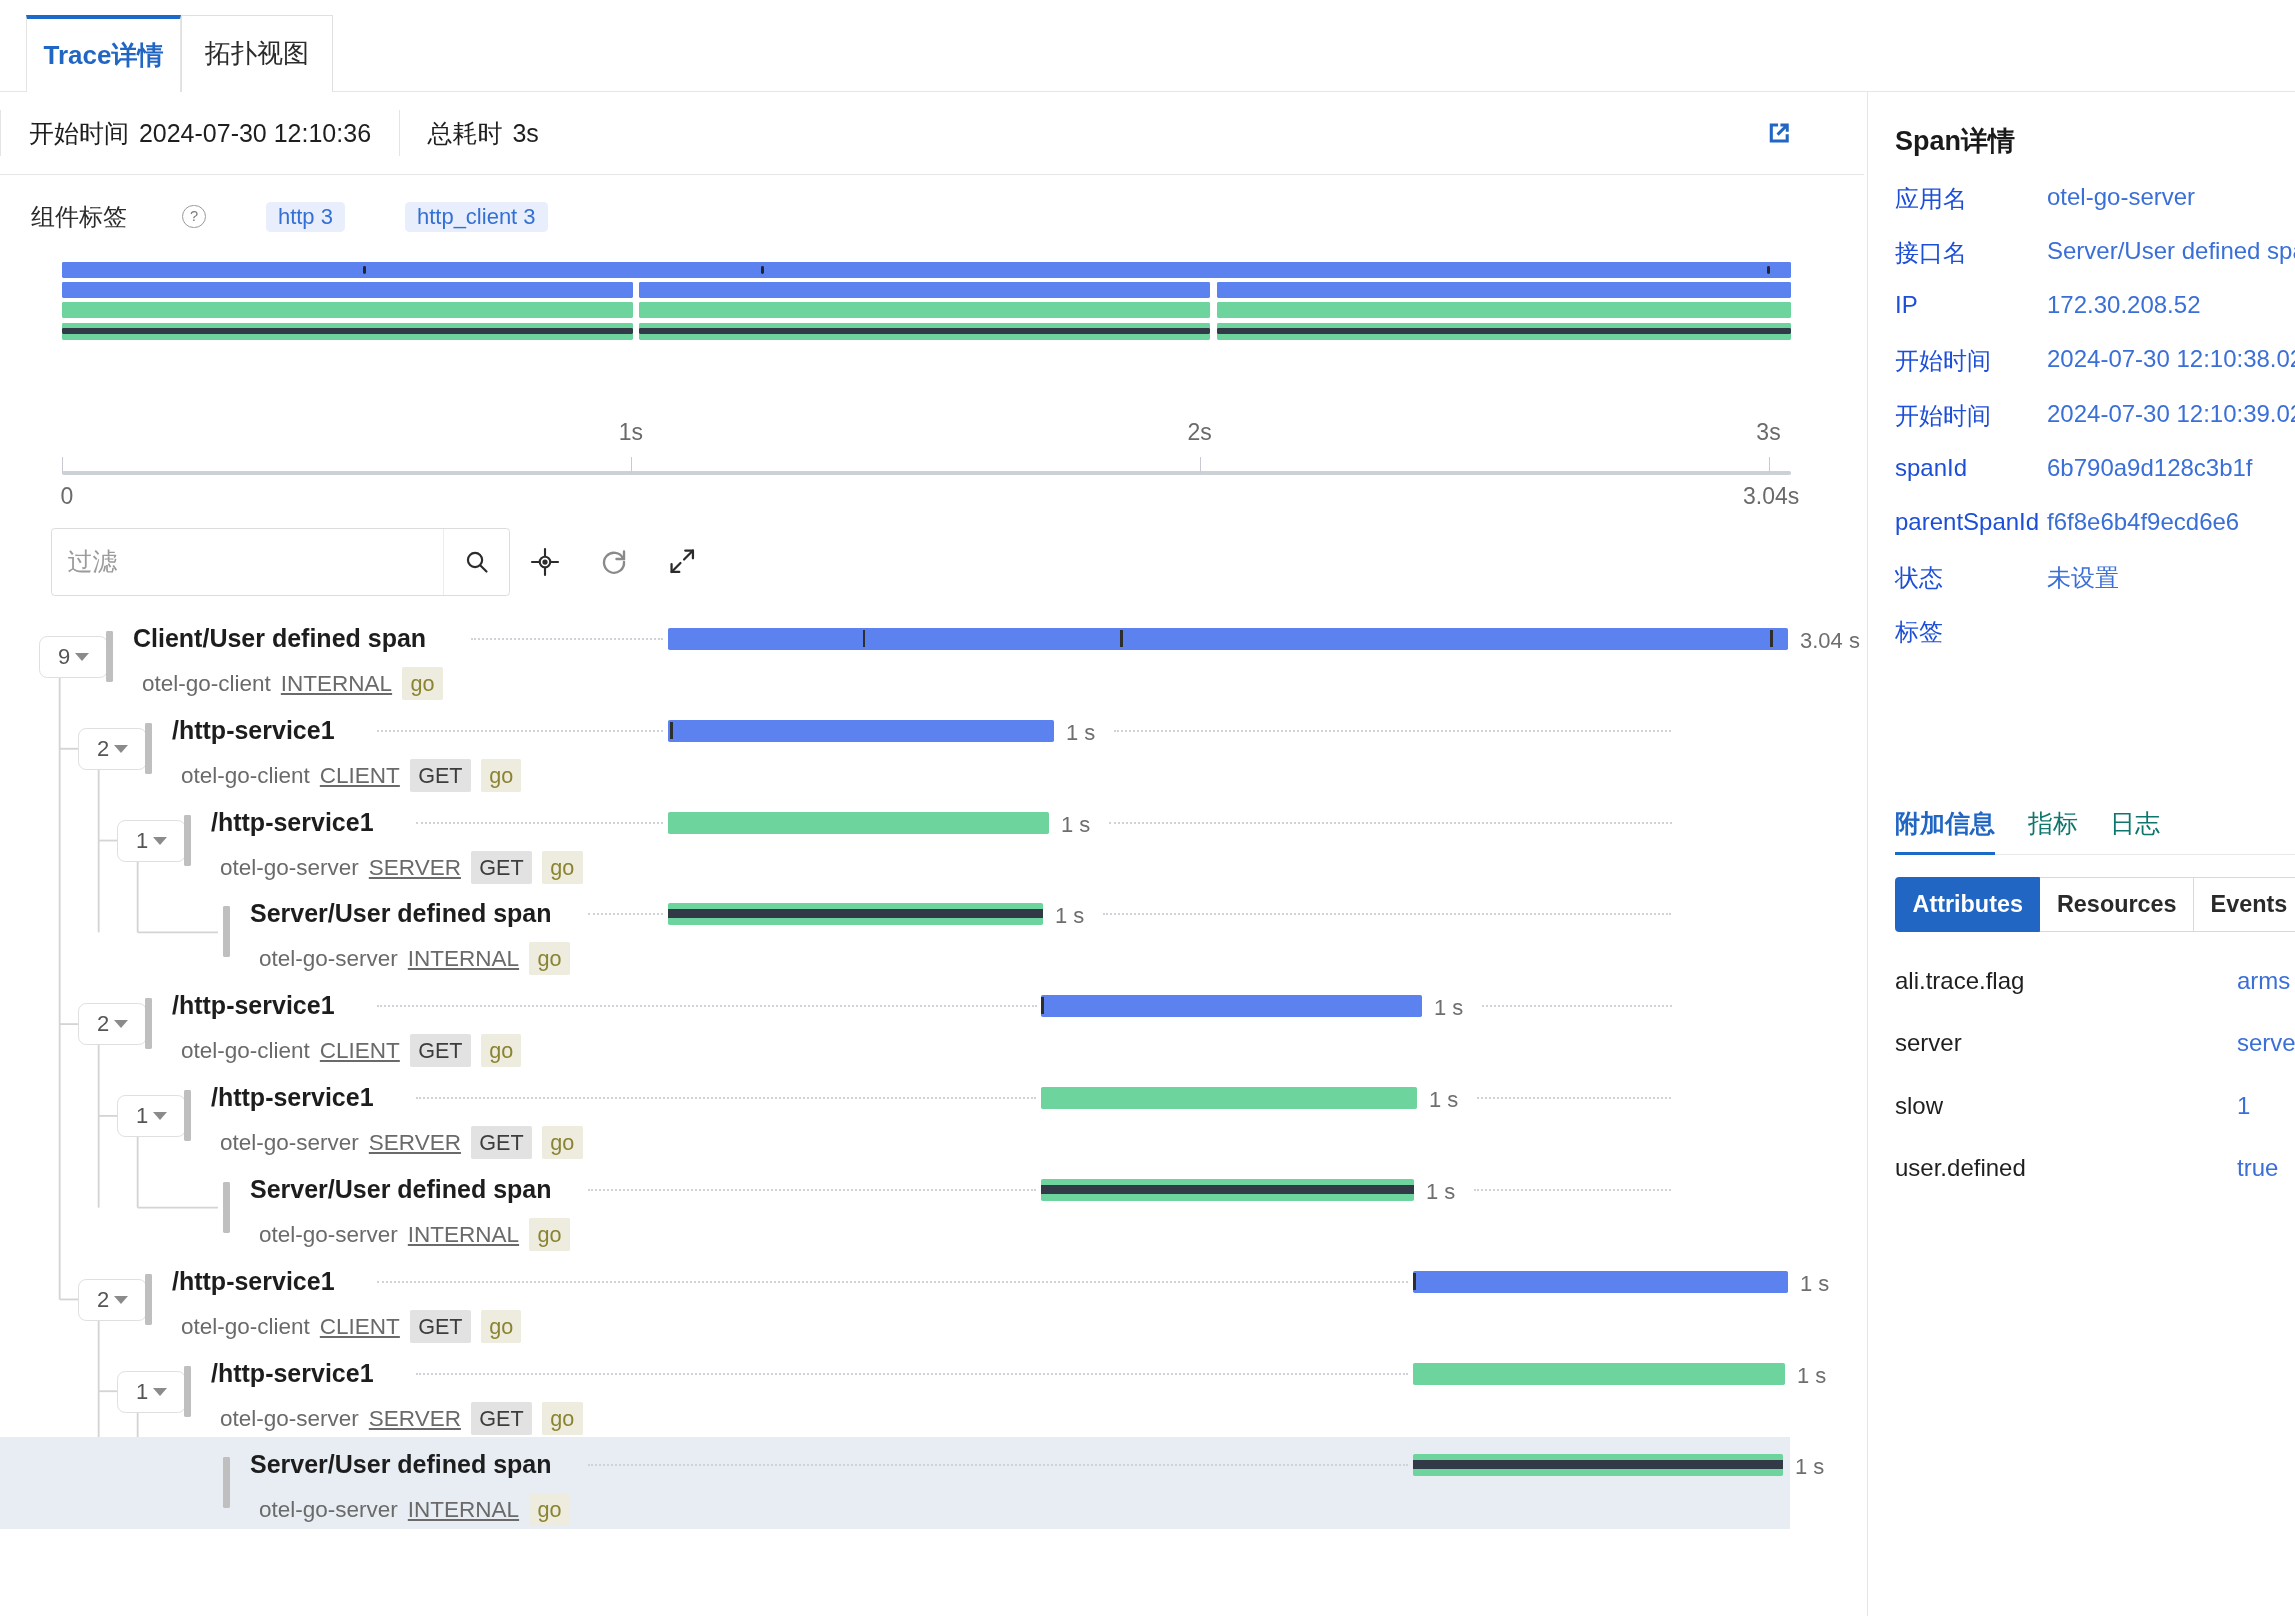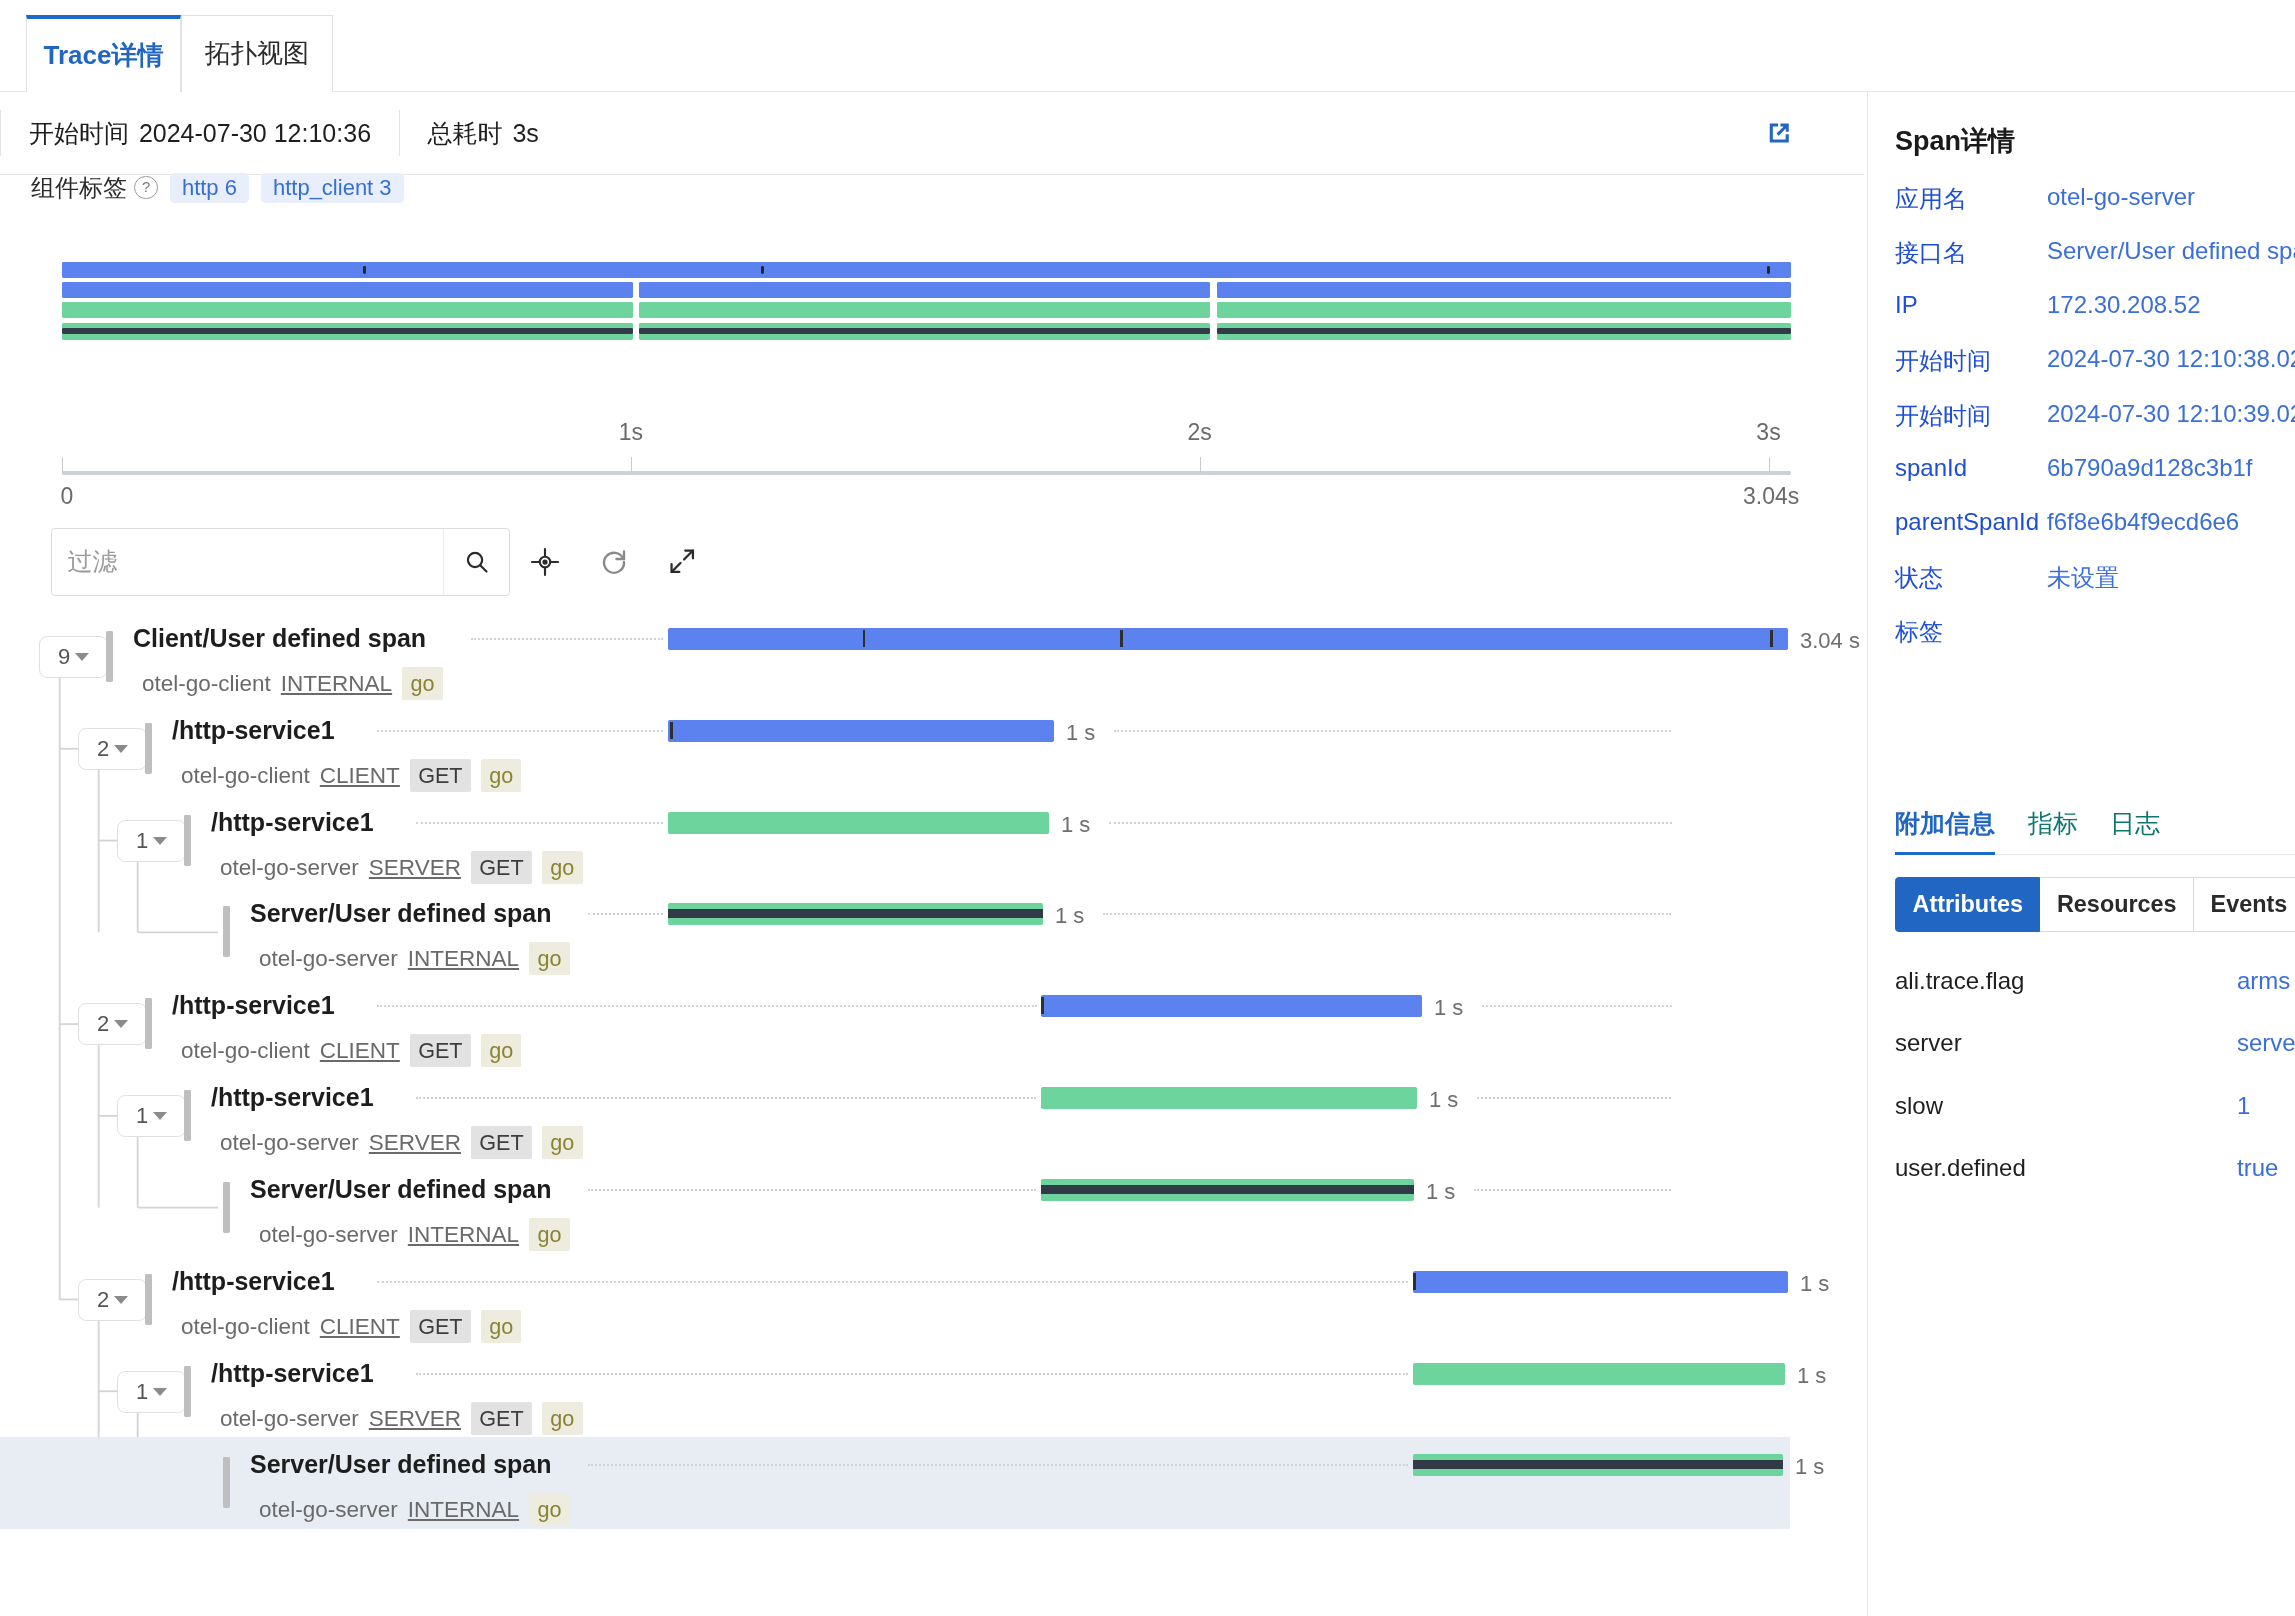--- a/index.html
+++ b/index.html
@@ -57,22 +57,22 @@
   .th-sep{width:1.4px;height:46px;background:#e4e4e4;}
   .th-label{color:#1e1e1e;}
   .th-val{color:#1e1e1e;margin-left:10px;}
   #extlink{
     position:absolute;right:71px;top:50%;transform:translateY(-50%);
     width:28.5px;height:28.5px;cursor:pointer;
   }
 
   
   #tagsrow{
-    position:absolute;left:0;top:160px;width:1864px;height:55px;
-    display:flex;align-items:center;
+    position:absolute;left:0;top:189px;width:1864px;height:55px;
+    display:flex;align-items:center;gap:48px;
   }
   #tagsrow .lbl{font-size:24px;color:#2b2b2b;margin-left:31px;}
   .help-circle{
     width:21.6px;height:21.6px;border:1.4px solid #9a9a9a;border-radius:50%;
     display:inline-flex;align-items:center;justify-content:center;
     font-size:14.7px;color:#7b7b7b;margin-left:7.3px;cursor:pointer;
     line-height:1;
   }
   .chip{
     margin-left:12px;height:30px;padding:0 12px;border-radius:4.6px;
@@ -182,21 +182,21 @@
     <svg viewBox="0 0 24 24" width="28.5" height="28.5">
         <path d="M4 4h7v2.6H6.6V17.4H17.4V13H20v7H4z" fill="#2266c4"></path>
         <path d="M13 4h7v7h-2.5V8.3l-6 6L9.7 12.5l6-6H13z" fill="#2266c4"></path>
       </svg>
   </div>
 </div>
 
 <div id="tagsrow">
   <span class="lbl">组件标签</span>
   <span class="help-circle">?</span>
-  <span class="chip">http 6</span>
+  <span class="chip">http 3</span>
   <span class="chip">http_client 3</span>
 </div>
 
 <div id="minimap">
     <div class="mini-bar" style="left: 0%; width: 100%; top: 0px; height: 15.6px; background: rgb(91, 130, 239);"></div>
     <div class="mini-bar" style="left: calc(17.5% - 1.4px); width: 3.2px; top: 3.7px; height: 8.3px; background: rgb(35, 38, 46);"></div>
     <div class="mini-bar" style="left: calc(40.5% - 1.4px); width: 3.2px; top: 3.7px; height: 8.3px; background: rgb(35, 38, 46);"></div>
     <div class="mini-bar" style="left: calc(98.7% - 1.4px); width: 3.2px; top: 3.7px; height: 8.3px; background: rgb(35, 38, 46);"></div>
     <div class="mini-bar" style="left: 0%; width: 33%; top: 20px; height: 15.6px; background: rgb(91, 130, 239);"></div>
     <div class="mini-bar" style="left: 33.4%; width: 33%; top: 20px; height: 15.6px; background: rgb(91, 130, 239);"></div>

